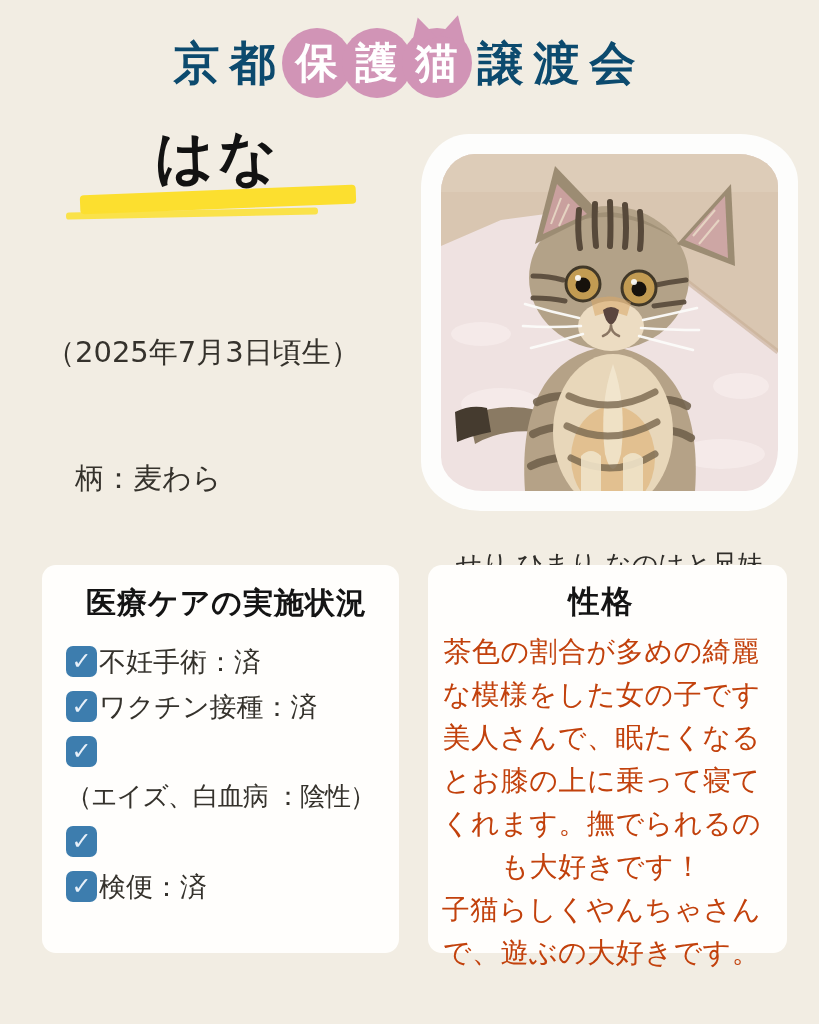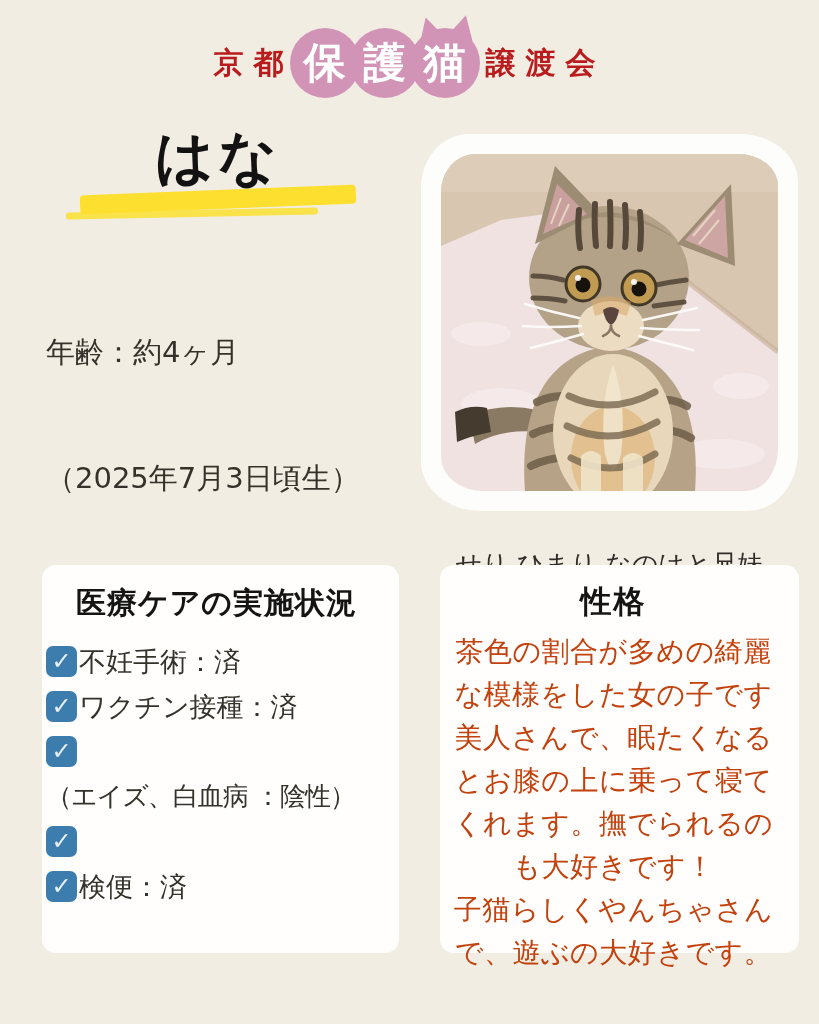--- a/index.html
+++ b/index.html
@@ -12,21 +12,21 @@
     position:relative; width:819px; height:1024px;
     background:#f2ede3; overflow:hidden;
   }
 
   
   .header {
     position:absolute; top:28px; left:0; width:100%;
     display:flex; justify-content:center; align-items:center;
   }
   .header-text {
-    font-size:30px; font-weight:900; color:#b91c1c;
+    font-size:46px; font-weight:900; color:#0c4a6e;
     letter-spacing:10px; line-height:1;
   }
   .header-text.suffix { margin-left:6px; }
   .header-text.prefix { margin-right:-4px; }
   .badge-group { display:flex; align-items:center; }
   .badge {
     position:relative; width:70px; height:70px; border-radius:50%;
     background:#d194b6; color:#fff;
     display:flex; align-items:center; justify-content:center;
     font-size:42px; font-weight:900; margin-left:-10px; z-index:1;
@@ -79,22 +79,22 @@
   .photo-caption {
     position:absolute; left:421px; top:547px; width:377px;
     text-align:center; font-size:26px; color:#2f2d29;
   }
 
   
   .card {
     position:absolute; top:565px; height:388px;
     background:#fffefc; border-radius:14px;
   }
-  .card-medical { left:42px; width:357px; padding:20px 8px 0 0; }
-  .card-personality { left:440px; width:359px; padding:18px 20px 0 8px; }
+  .card-medical { left:42px; width:357px; padding:20px 8px 0 20px; }
+  .card-personality { left:428px; width:359px; padding:18px 20px 0 8px; }
   .card-title {
     text-align:center; font-weight:900; color:#141414; line-height:1.2;
   }
   .card-medical .card-title { font-size:30px; letter-spacing:1px; }
   .card-personality .card-title { font-size:31px; letter-spacing:2px; }
 
   .med-list { margin-top:18px; padding-left:4px; }
   .med-row {
     display:flex; align-items:center; height:45px;
     font-size:27px; color:#35322c; white-space:pre;
@@ -139,21 +139,20 @@
     <span class="header-text suffix">譲渡会</span>
   </div>
 
   <div class="name-block">
     <div class="name-underline"></div>
     <div class="name-underline-rough"></div>
     <h1 class="cat-name">はな</h1>
   </div>
 
   <div class="profile">
-    <div class="profile-line">年齢：約4ヶ月</div>
     <div class="profile-line">（2025年7月3日頃生）</div>
     <div class="profile-line">　柄：麦わら</div>
     <div class="profile-line">経緯：行政からの保護</div>
   </div>
 
   <div class="photo-frame">
     <div class="photo">
       <svg viewBox="0 0 337 337" preserveAspectRatio="none">
 
         <rect width="337" height="337" fill="#efe2e1"></rect>

